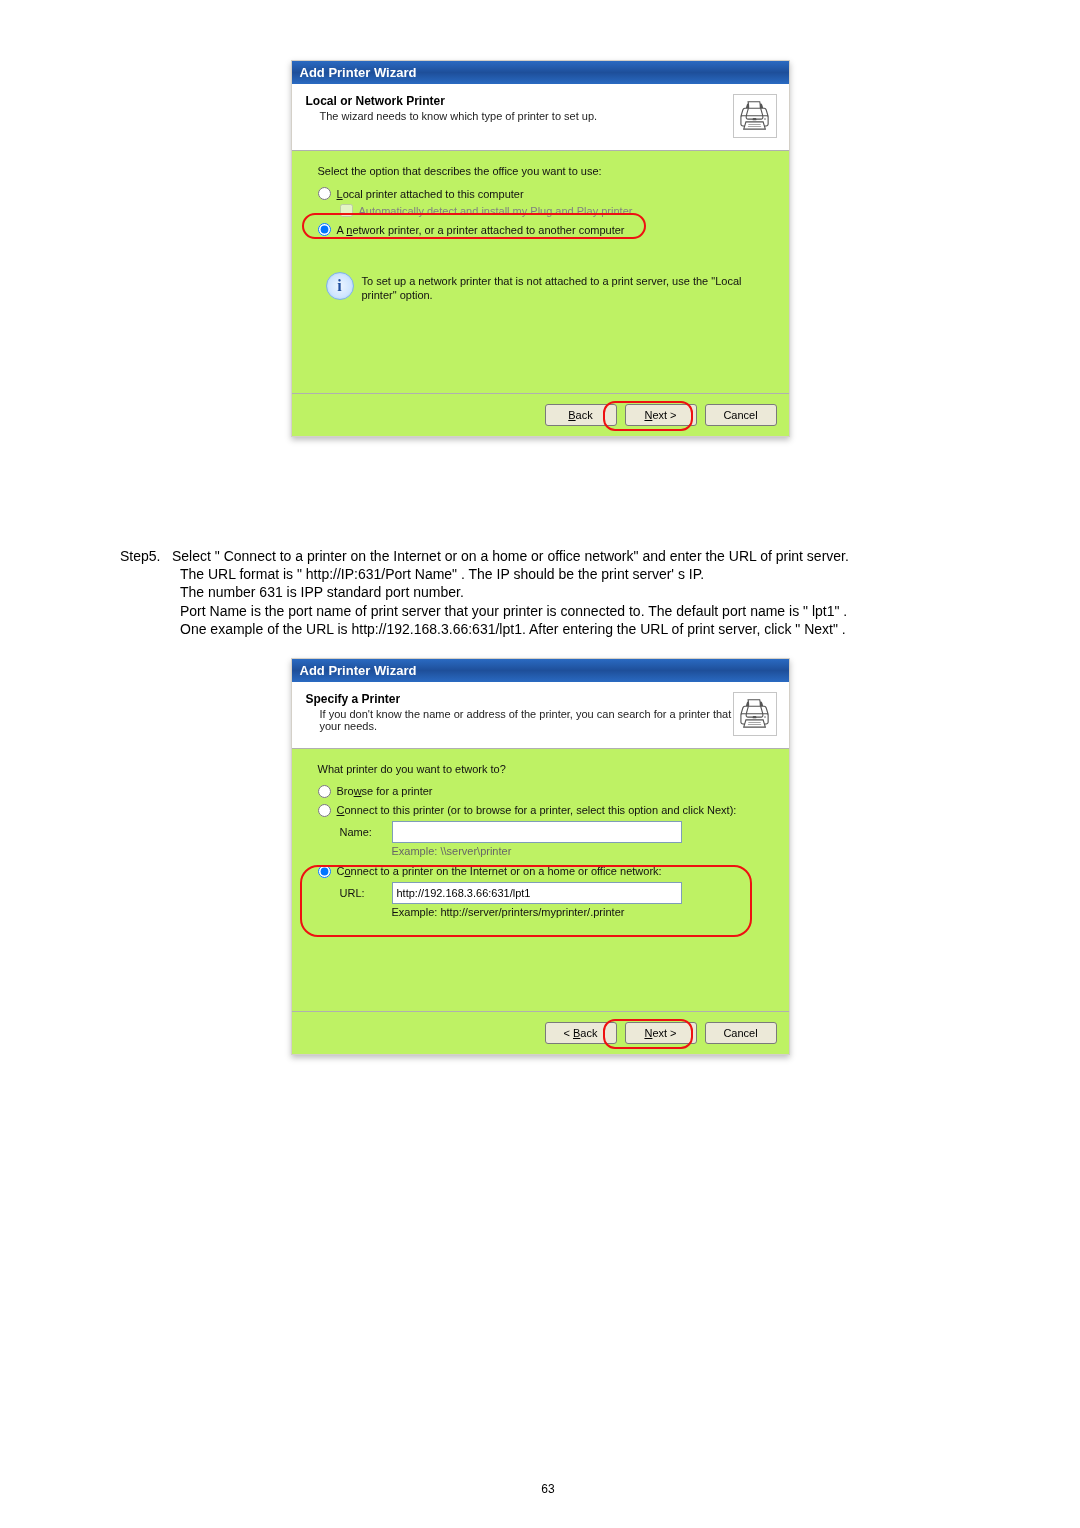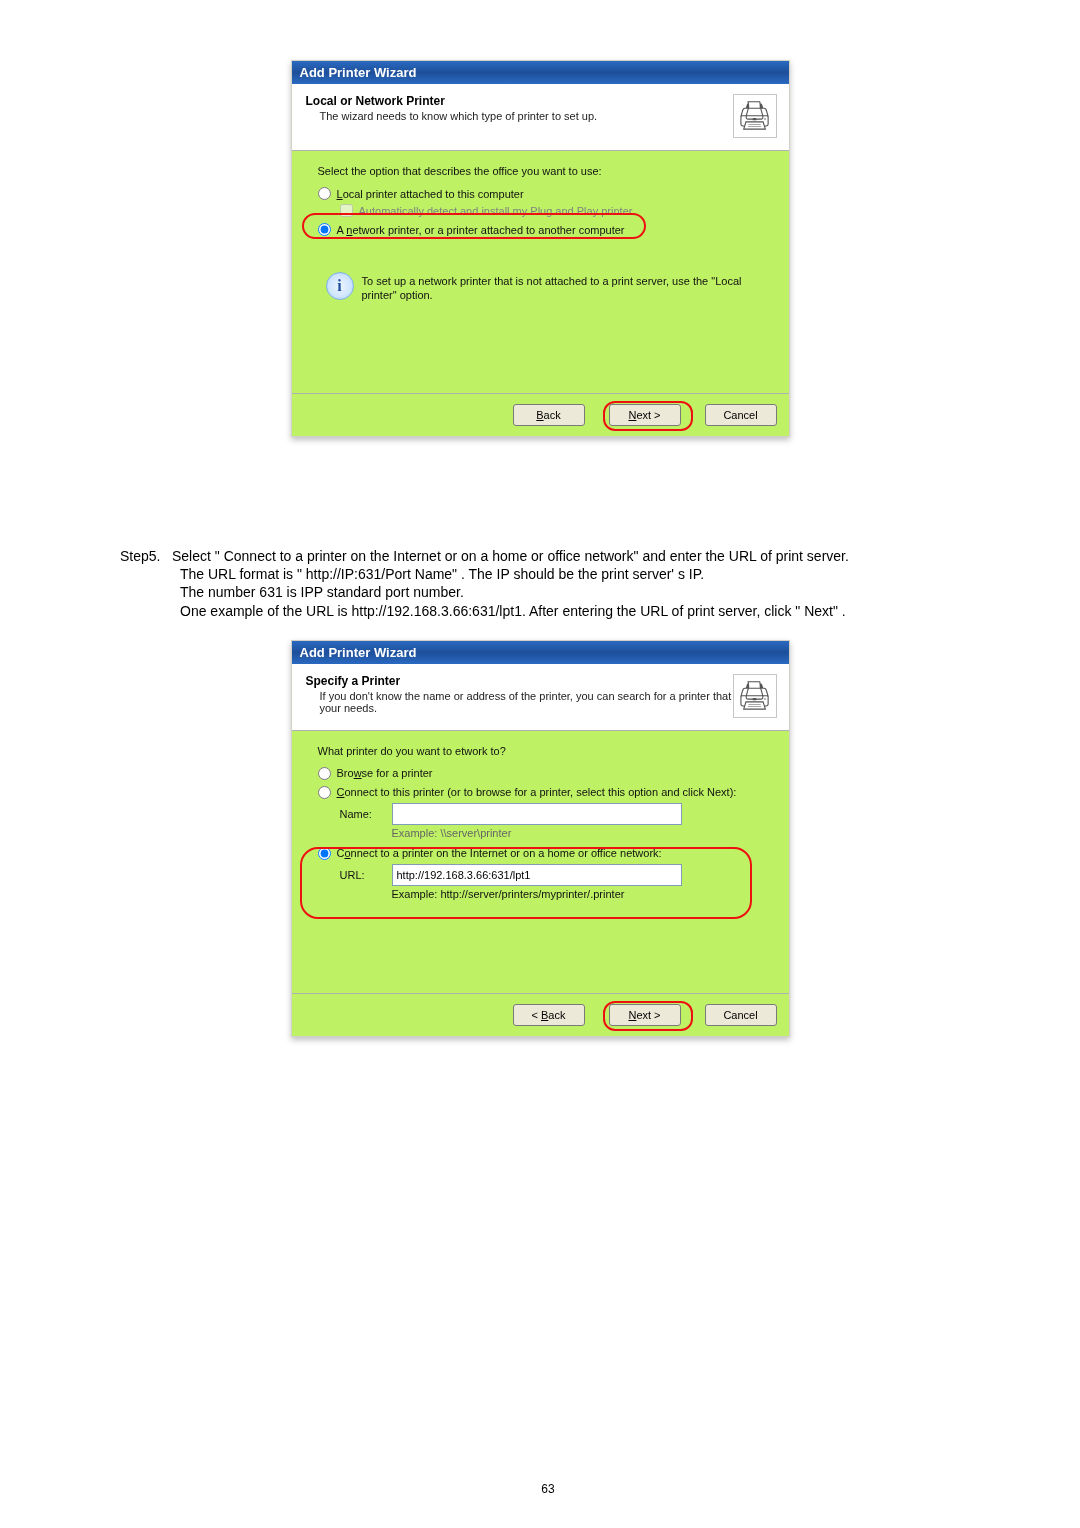--- a/index.html
+++ b/index.html
@@ -115,21 +115,21 @@
     align-items: center;
     justify-content: center;
     flex-shrink: 0;
   }
   .info-text { font-size: 11px; line-height: 1.3; margin-top: 2px; }
   .button-row {
     border-top: 1px solid #b0b0b0;
     padding: 10px 12px;
     display: flex;
     justify-content: flex-end;
-    gap: 24px;
+    gap: 8px;
     position: relative;
   }
   .win-btn {
     min-width: 72px;
     height: 22px;
     background: #ece9d8;
     border: 1px solid #7a7a7a;
     border-radius: 3px;
     font-size: 11px;
     cursor: pointer;
@@ -234,20 +234,21 @@
   <div class="step-block">
     <div style="display:flex;">
       <div class="step-label">Step5.</div>
       <div style="flex:1;">
         <div>Select " Connect to a printer on the Internet or on a home or office network" and enter the URL of print server.</div>
       </div>
     </div>
     <div class="step-body">
       <div>The URL format is " http://IP:631/Port Name" . The IP should be the print server' s IP.</div>
       <div>The number 631 is IPP standard port number.</div>
+      <div>Port Name is the port name of print server that your printer is connected to. The default port name is " lpt1" .</div>
       <div>One example of the URL is http://192.168.3.66:631/lpt1. After entering the URL of print server, click " Next" .</div>
     </div>
   </div>
 
   <div class="dialog" style="margin-top:20px;">
     <div class="titlebar">Add Printer Wizard</div>
     <div class="header">
       <div class="heading">Specify a Printer</div>
       <div class="subheading">If you don't know the name or address of the printer, you can search for a printer that meets your needs.</div>
       <div class="header-icon">

